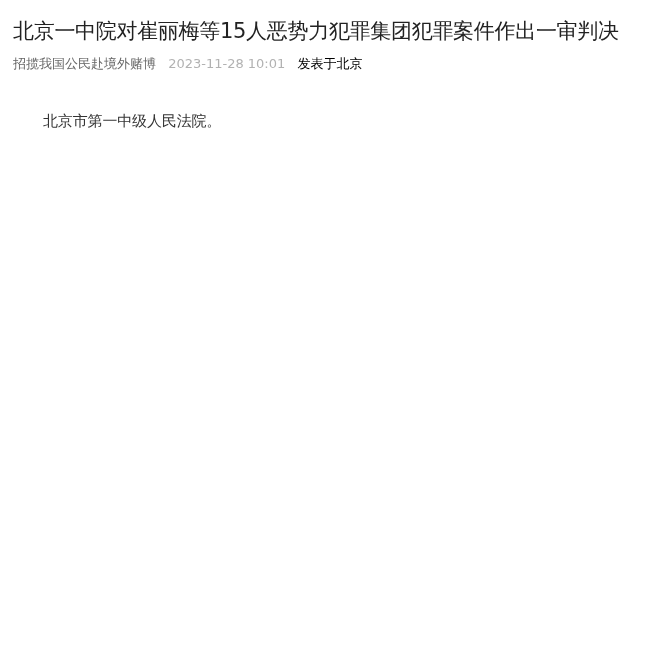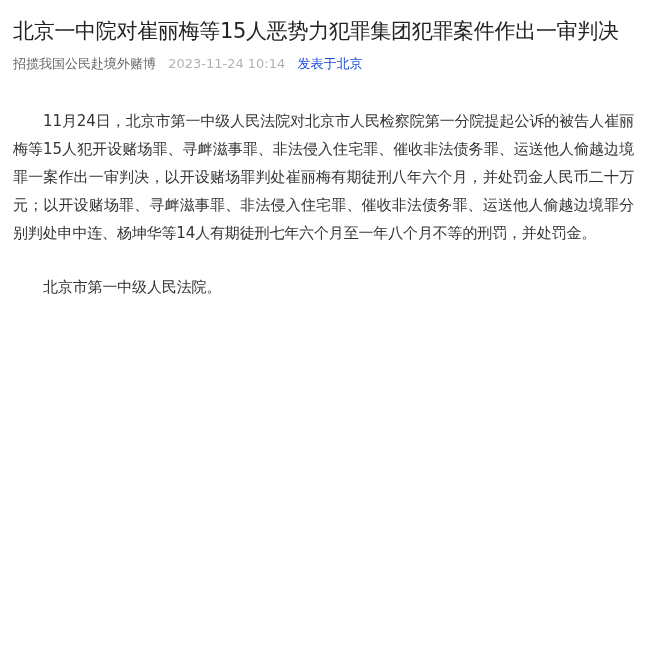--- a/index.html
+++ b/index.html
@@ -30,21 +30,21 @@
     }
     .meta {
       margin-top: 9px;
       font-size: 13px;
       line-height: 18px;
       color: #555555;
       white-space: nowrap;
     }
     .meta .source { color: #576b95; color: #666; }
     .meta .time { color: #b2b2b2; margin-left: 8px; }
-    .meta .loc { color: #1d4ed8; margin-left: 8px; }
+    .meta .loc { color: #000000; margin-left: 8px; }
     .body {
       margin-top: 34px;
       font-size: 15px;
       line-height: 28px;
       color: #333333;
       text-align: justify;
       letter-spacing: -0.15px;
     }
     .body p {
       margin: 0 0 26px 0;
@@ -54,20 +54,19 @@
       margin-top: 8px;
     }
   </style>
 </head>
 <body>
 
 <div class="article">
   <h1 class="title">北京一中院对崔丽梅等15人恶势力犯罪集团犯罪案件作出一审判决</h1>
   <div class="meta">
     <span class="source">招揽我国公民赴境外赌博</span>
-    <span class="time">2023-11-24 10:14</span>
+    <span class="time">2023-11-28 10:01</span>
     <span class="loc">发表于北京</span>
   </div>
   <div class="body">
-    <p>11月24日，北京市第一中级人民法院对北京市人民检察院第一分院提起公诉的被告人崔丽梅等15人犯开设赌场罪、寻衅滋事罪、非法侵入住宅罪、催收非法债务罪、运送他人偷越边境罪一案作出一审判决，以开设赌场罪判处崔丽梅有期徒刑八年六个月，并处罚金人民币二十万元；以开设赌场罪、寻衅滋事罪、非法侵入住宅罪、催收非法债务罪、运送他人偷越边境罪分别判处申中连、杨坤华等14人有期徒刑七年六个月至一年八个月不等的刑罚，并处罚金。</p>
     <p class="last">北京市第一中级人民法院。</p>
   </div>
 </div>
 
 </body></html>

